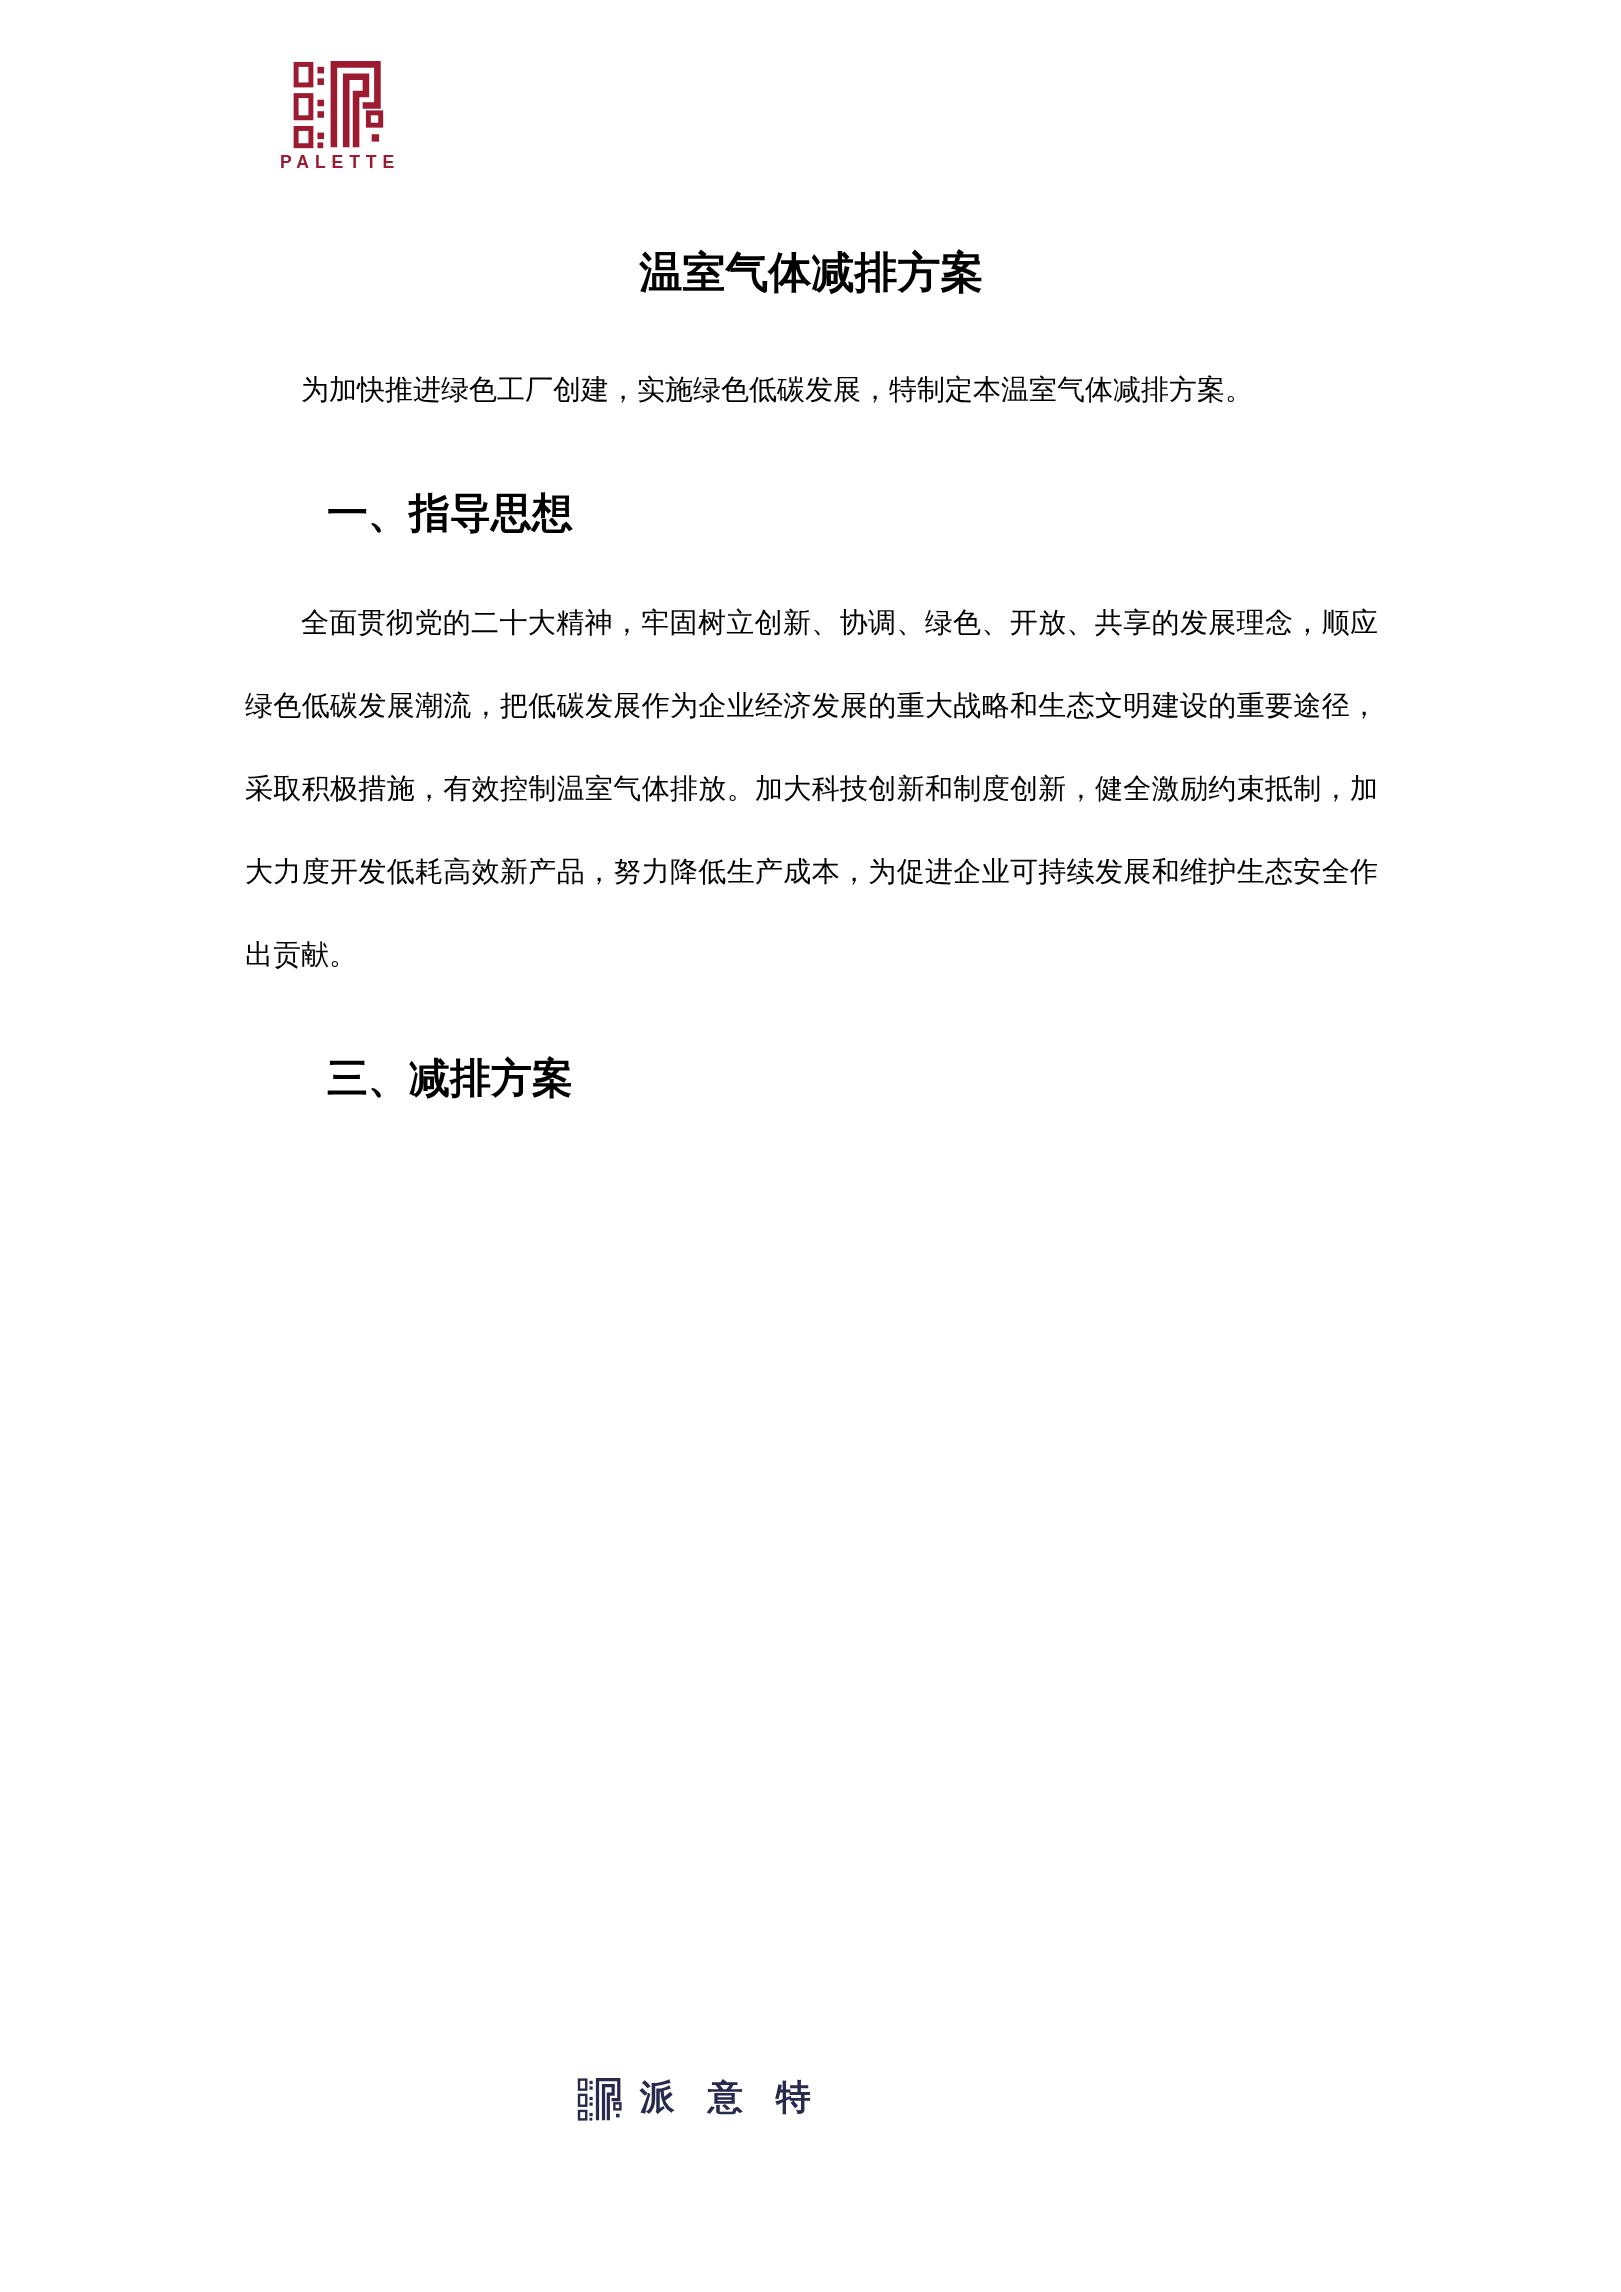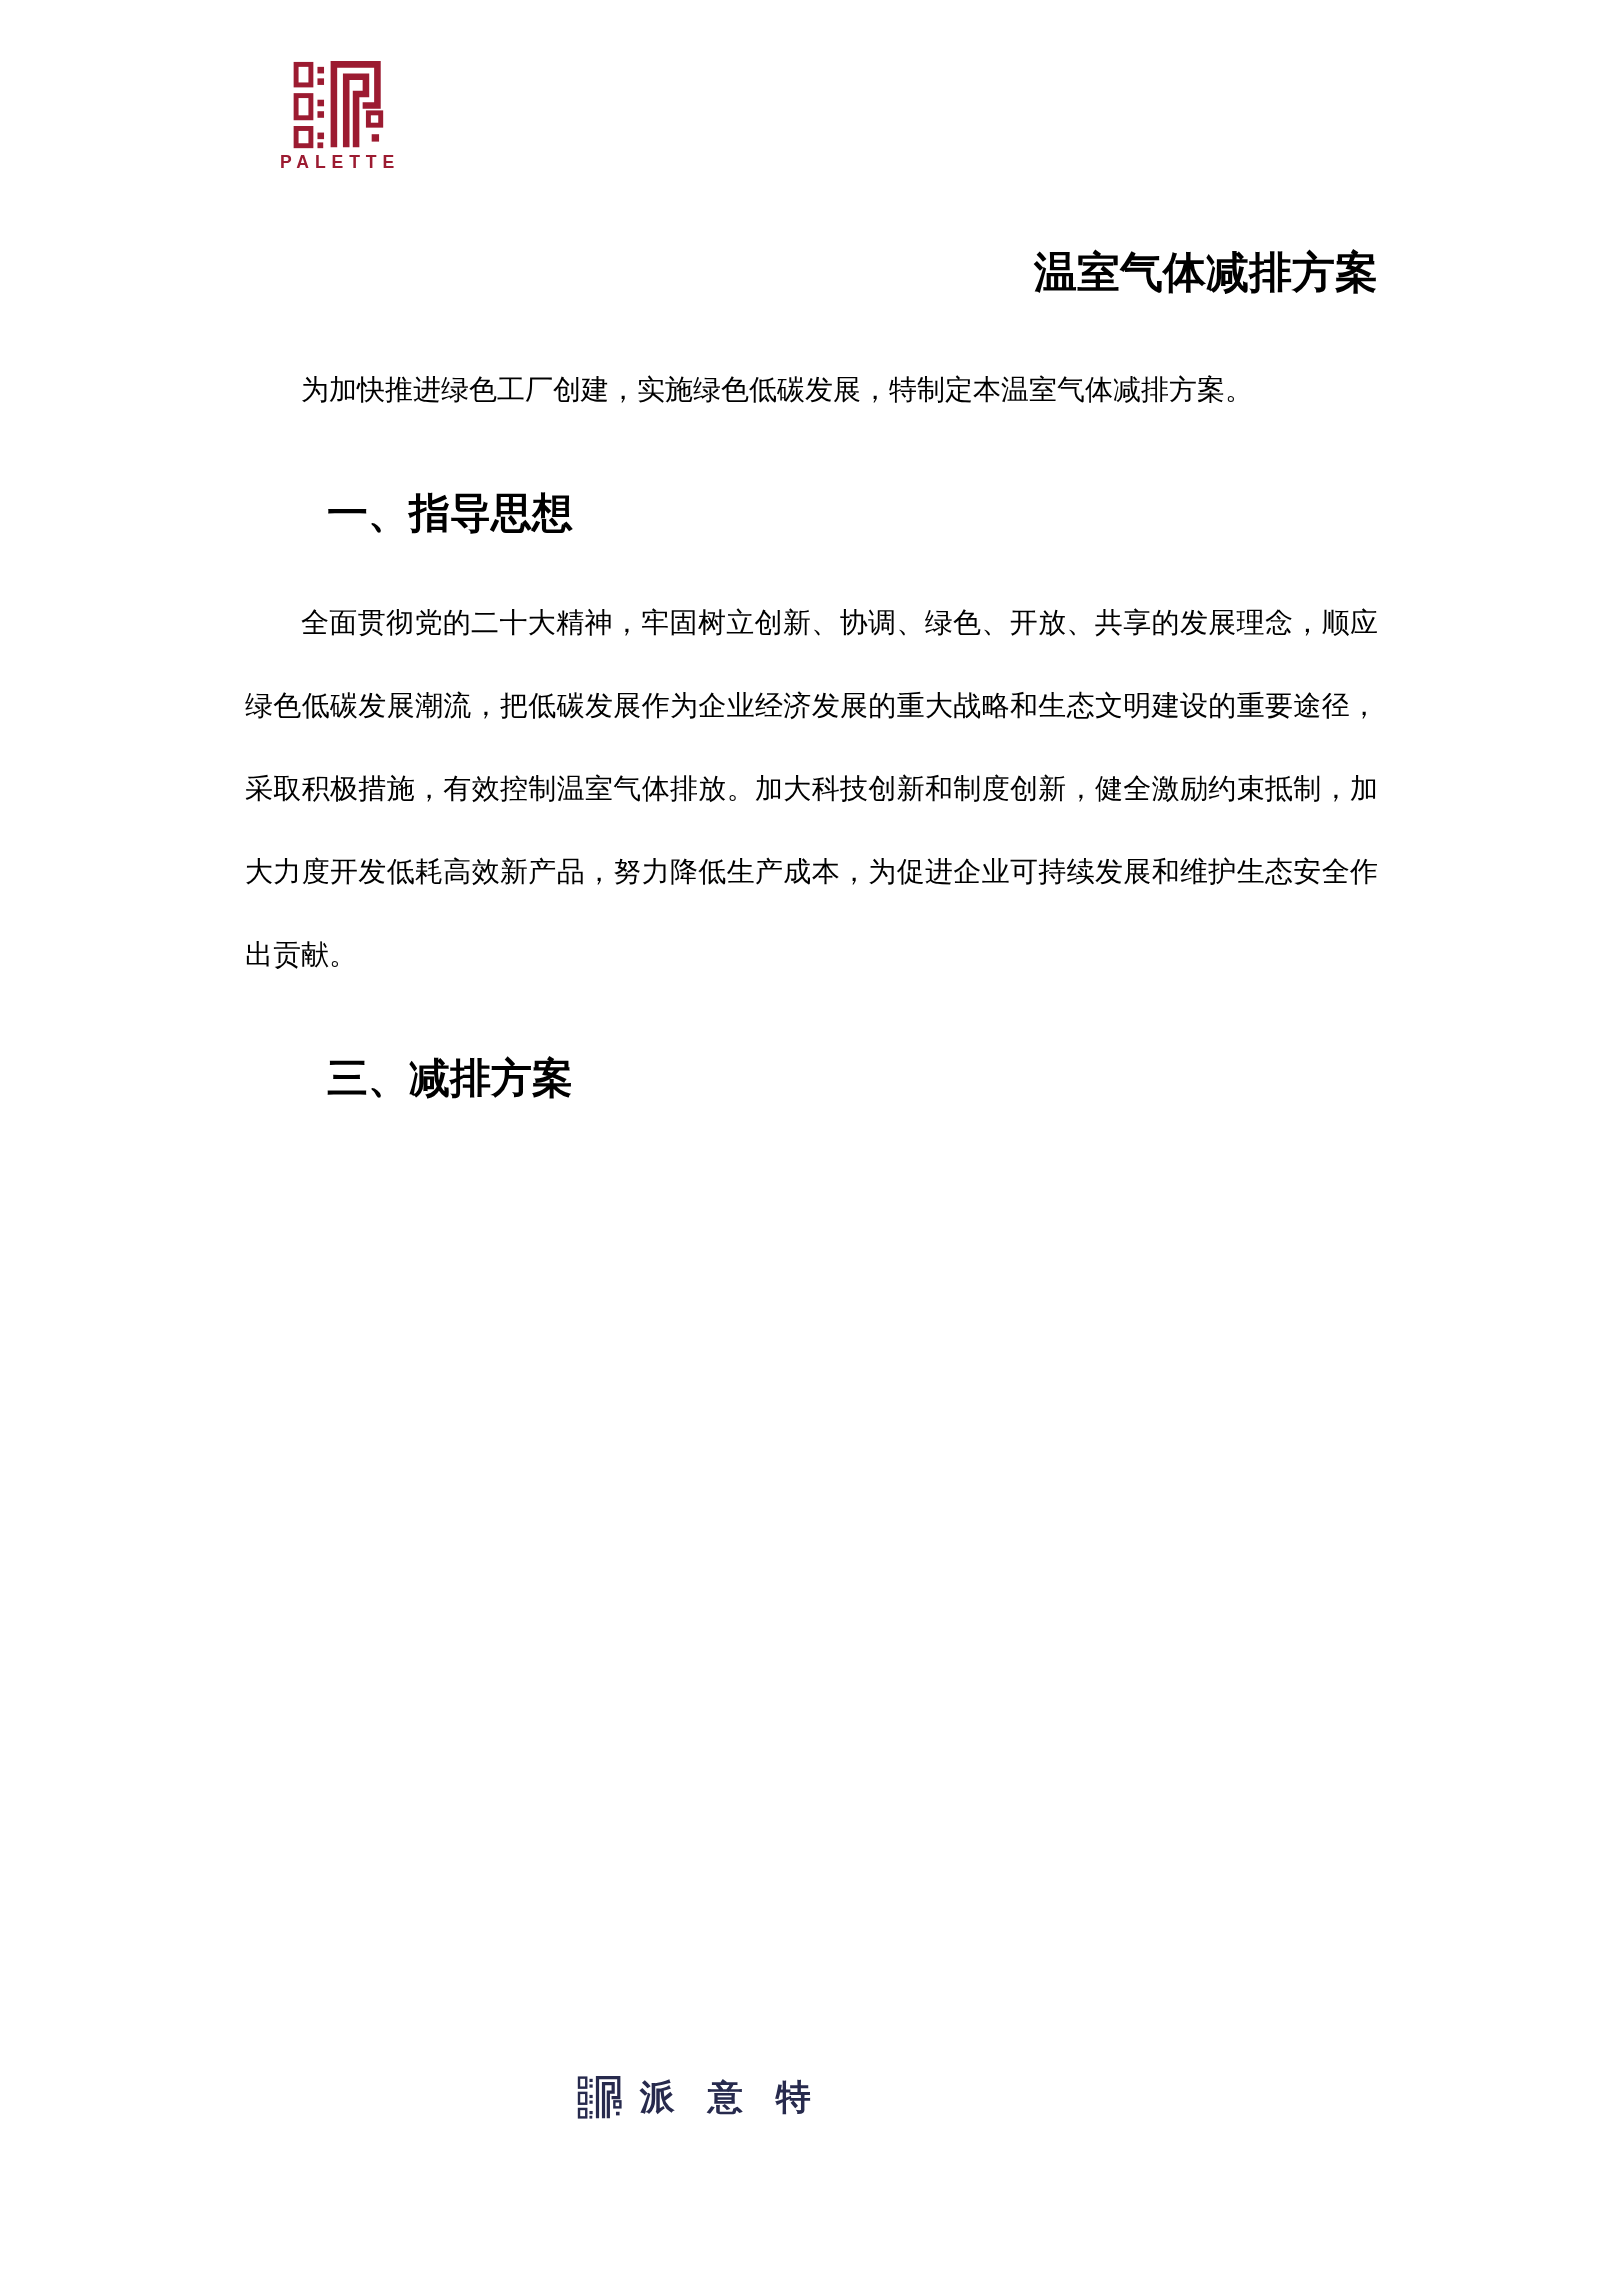--- a/index.html
+++ b/index.html
@@ -27,38 +27,38 @@
     font-family:"Liberation Sans",sans-serif;
     font-size:17.6px;font-weight:600;letter-spacing:5.9px;
     color:var(--brand-red);
     white-space:nowrap;
   }
   
   .content{
     position:absolute;left:245px;top:231px;width:1133px;
   }
   .doc-title{
-    font-size:43px;font-weight:bold;text-align:right;
+    font-size:43px;font-weight:bold;text-align:center;
     line-height:83px;margin:0 0 34px 0;
   }
   .para{
     font-size:28px;line-height:83px;margin:0;
     text-align:justify;text-justify:inter-character;
     text-indent:2em;
     word-break:break-all;
   }
   .heading{
     font-size:41px;line-height:83px;font-weight:bold;
     margin:41px 0 25.5px 0;text-indent:2em;
   }
   .lead-bold{font-weight:bold;}
   
   .footer{
     position:absolute;left:0;top:2074px;width:1386px;
-    display:flex;justify-content:center;align-items:flex-start;gap:15.7px;
+    display:flex;justify-content:center;align-items:flex-end;gap:15.7px;
   }
   .footer svg{width:49px;height:45px;display:block;}
   .footer-brand{
     font-family:"Liberation Sans",sans-serif;
     font-size:35px;font-weight:bold;
     letter-spacing:33px;text-indent:0;
     color:var(--brand-navy);
     white-space:nowrap;
     margin-right:-33px; 
   }

